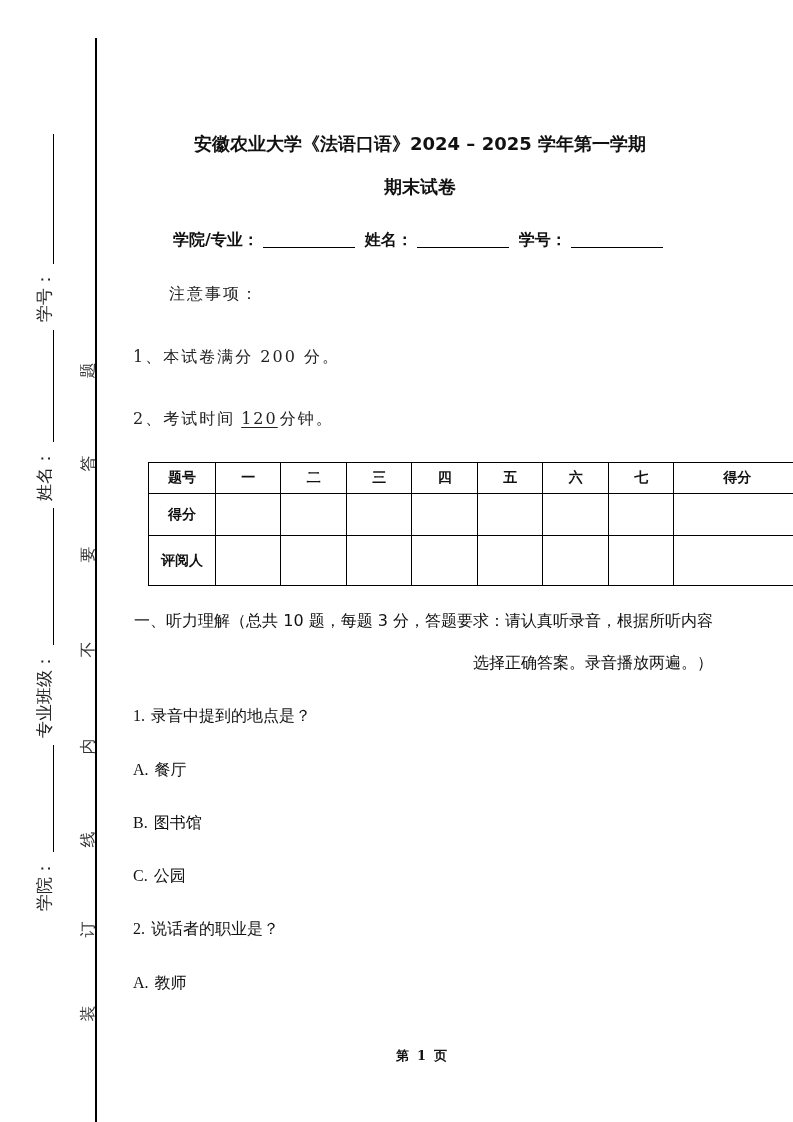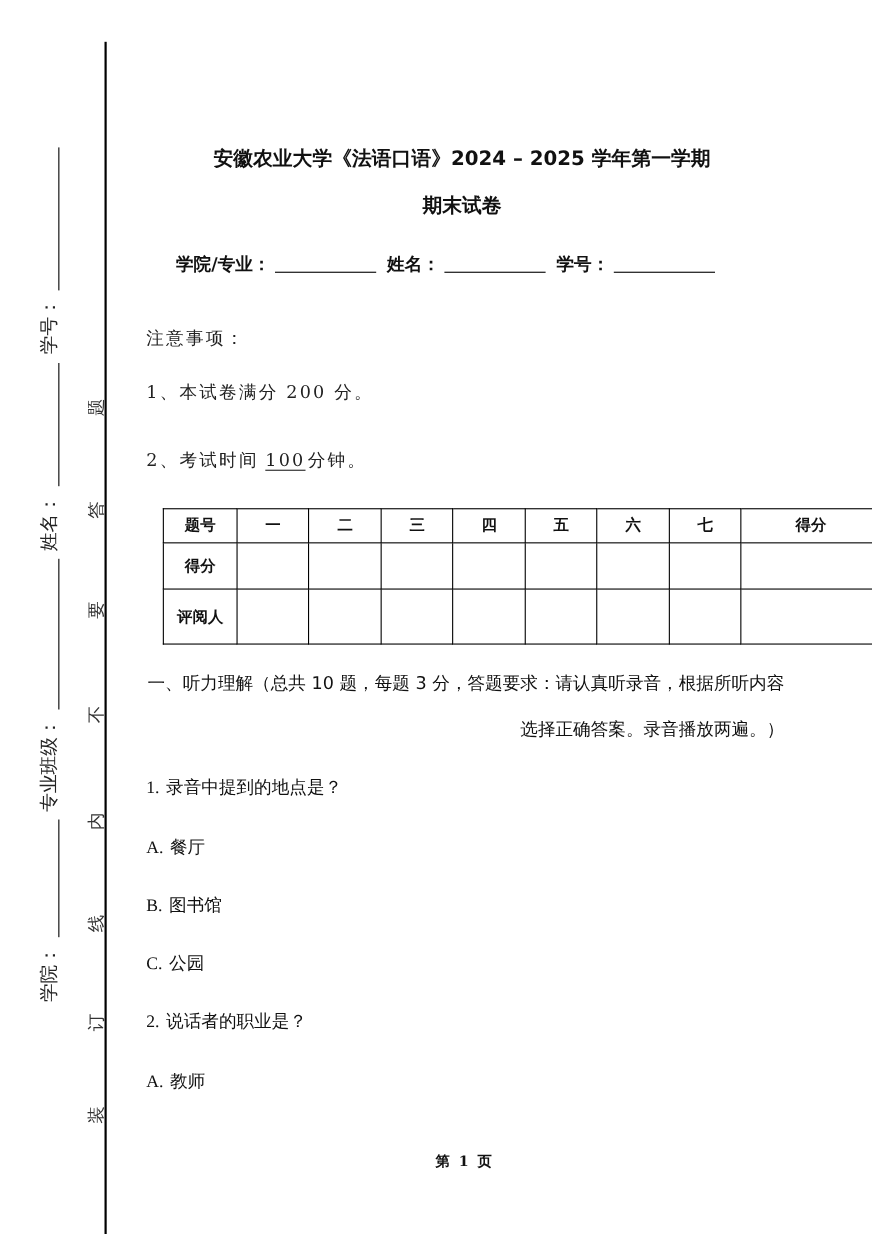--- a/index.html
+++ b/index.html
@@ -29,21 +29,21 @@
 
   .title {
     position: absolute; left: 110px; width: 620px; text-align: center;
     font-family: "DejaVu Sans", "Liberation Sans", sans-serif; font-weight: bold;
     font-size: 18px; color: #111;
   }
   .title1 { top: 132px; }
   .title2 { top: 175px; }
 
   .info-row {
-    position: absolute; top: 230px; left: 160px;
+    position: absolute; top: 230px; left: 173px;
     font-family: "DejaVu Sans", "Liberation Sans", sans-serif; font-weight: bold;
     font-size: 16px; display: flex; align-items: flex-end; white-space: nowrap;
   }
   .info-row .blank {
     display: inline-block; width: 92px; border-bottom: 1.3px solid #000; height: 16px;
     margin: 0 10px 3px 4px;
   }
 
   .text {
     position: absolute; left: 133px;
@@ -133,24 +133,24 @@
 
 <div class="info-row">
   <span>学院/专业：</span>
   <span class="blank"></span>
   <span>姓名：</span>
   <span class="blank"></span>
   <span>学号：</span>
   <span class="blank"></span>
 </div>
 
-<div class="text" style="top:298px;">注意事项：</div>
+<div class="text" style="top:284px;margin-left:36px;">注意事项：</div>
 <div class="text" style="top:347px;">1、本试卷满分 200 分。</div>
 <div class="text" style="top:409px;">
-  <span>2、考试时间</span><span class="u">100</span><span>分钟。</span>
+  <span>2、考试时间</span><span class="u">120</span><span>分钟。</span>
 </div>
 
 <table class="score">
   <tbody>
       <tr class="r0">
     <td class="c0">题号</td>
     <td>一</td>
     <td>二</td>
     <td>三</td>
     <td>四</td>

